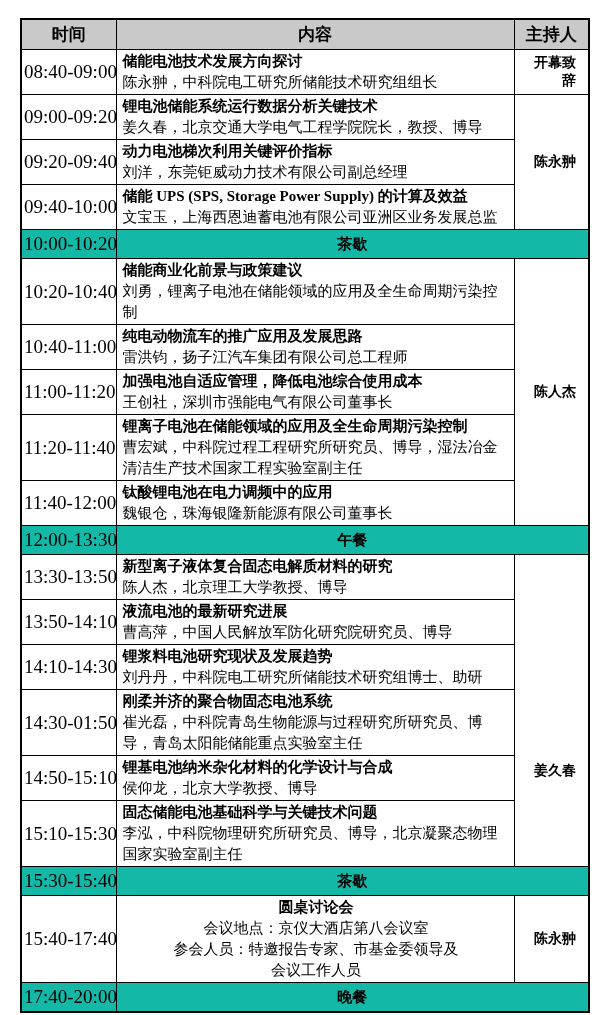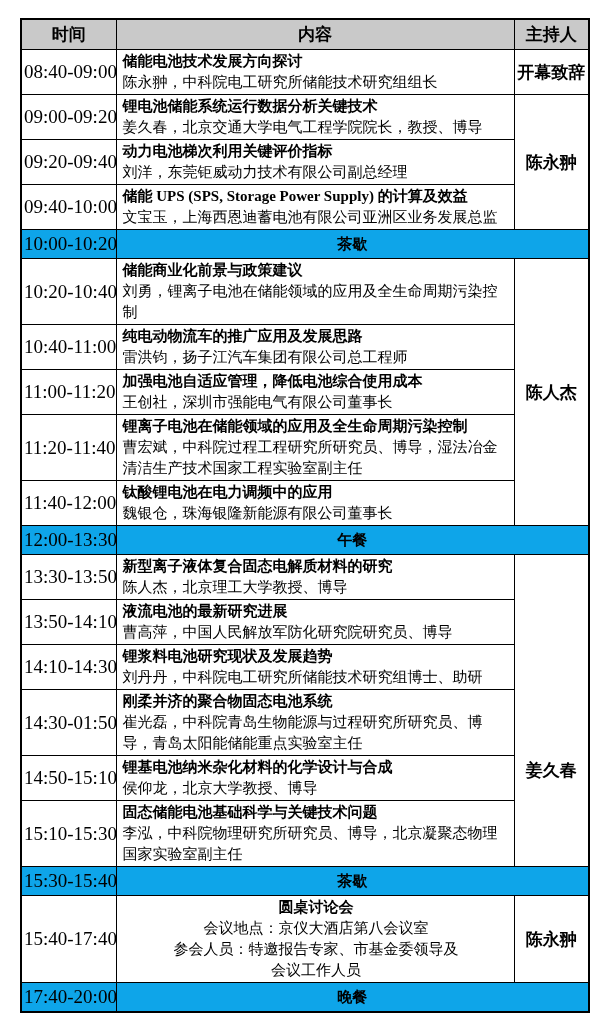--- a/index.html
+++ b/index.html
@@ -50,31 +50,31 @@
     line-height: 21px;
     text-align: left;
   }
   td.content .title {
     font-weight: bold;
   }
   td.content .speaker .name {
     font-weight: normal;
   }
   td.host {
-    text-align: center;
-    font-weight: bold;
-    font-size: 17px;
-    padding: 0 2px;
+    text-align: right;
+    font-weight: bold;
+    font-size: 14px;
+    padding: 0 12px;
   }
   td.host.lower {
     vertical-align: middle;
     padding-top: 120px;
   }
   tr.break td {
-    background: #0ea5e9;
+    background: #14b8a6;
     height: 26px;
   }
   td.break-label {
     text-align: center;
     font-weight: bold;
     font-size: 15px;
   }
   td.content.rt div {
     text-align: center;
   }

